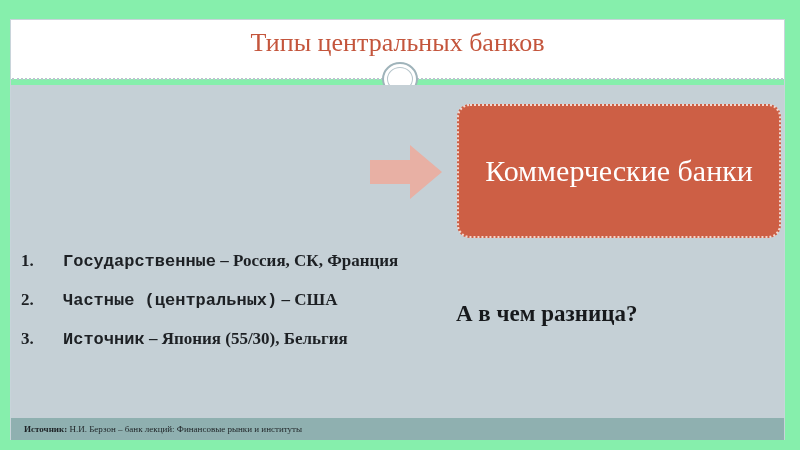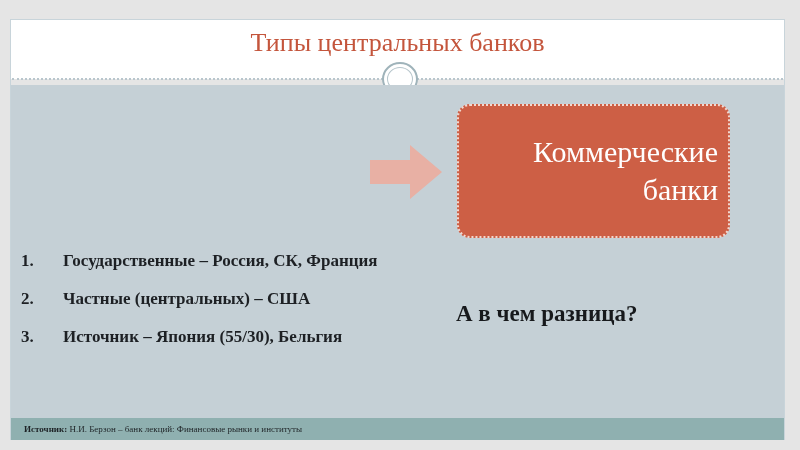--- a/index.html
+++ b/index.html
@@ -11,21 +11,21 @@
     width: 800px;
     height: 450px;
     overflow: hidden;
     font-family: "Liberation Serif", "DejaVu Serif", serif;
   }
 
   #slide {
     position: relative;
     width: 800px;
     height: 450px;
-    background: #e5e5e5;
+    background: #86efac;
   }
 
   
   #frame {
     position: absolute;
     left: 10px;
     top: 19px;
     width: 775px;
     height: 421px;
     border: 1px solid #c8d4da;
@@ -115,23 +115,22 @@
   }
   #box-central {
     left: 53px;
     top: 104px;
     width: 288px;
     height: 134px;
   }
   #box-commercial {
     left: 457px;
     top: 104px;
-    width: 273px;
+    width: 324px;
     height: 134px;
-    text-align: right;
   }
 
   
   #arrow {
     position: absolute;
     left: 370px;
     top: 145px;
     width: 72px;
     height: 54px;
   }
@@ -152,21 +151,21 @@
     line-height: 22px;
   }
   .list-item:last-child { margin-bottom: 0; }
   .li-num {
     position: absolute;
     left: 5px;
     top: 0;
     font-weight: bold;
     font-size: 17px;
   }
-  .li-term { font-weight: bold; }
+  .li-term { font-weight: bold; font-family: Liberation Mono, monospace; }
   .li-rest { font-weight: bold; }
 
   
   #question {
     position: absolute;
     left: 456px;
     top: 301px;
     width: 300px;
     text-align: left;
     font-size: 23px;

